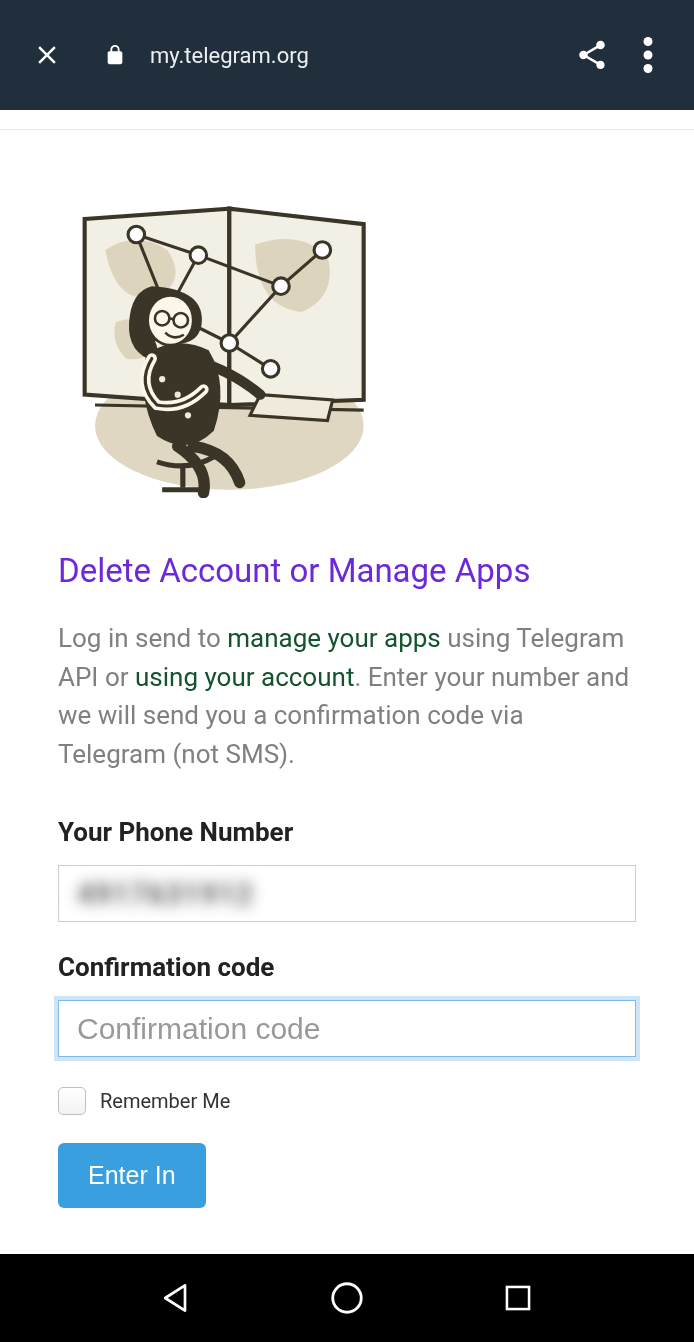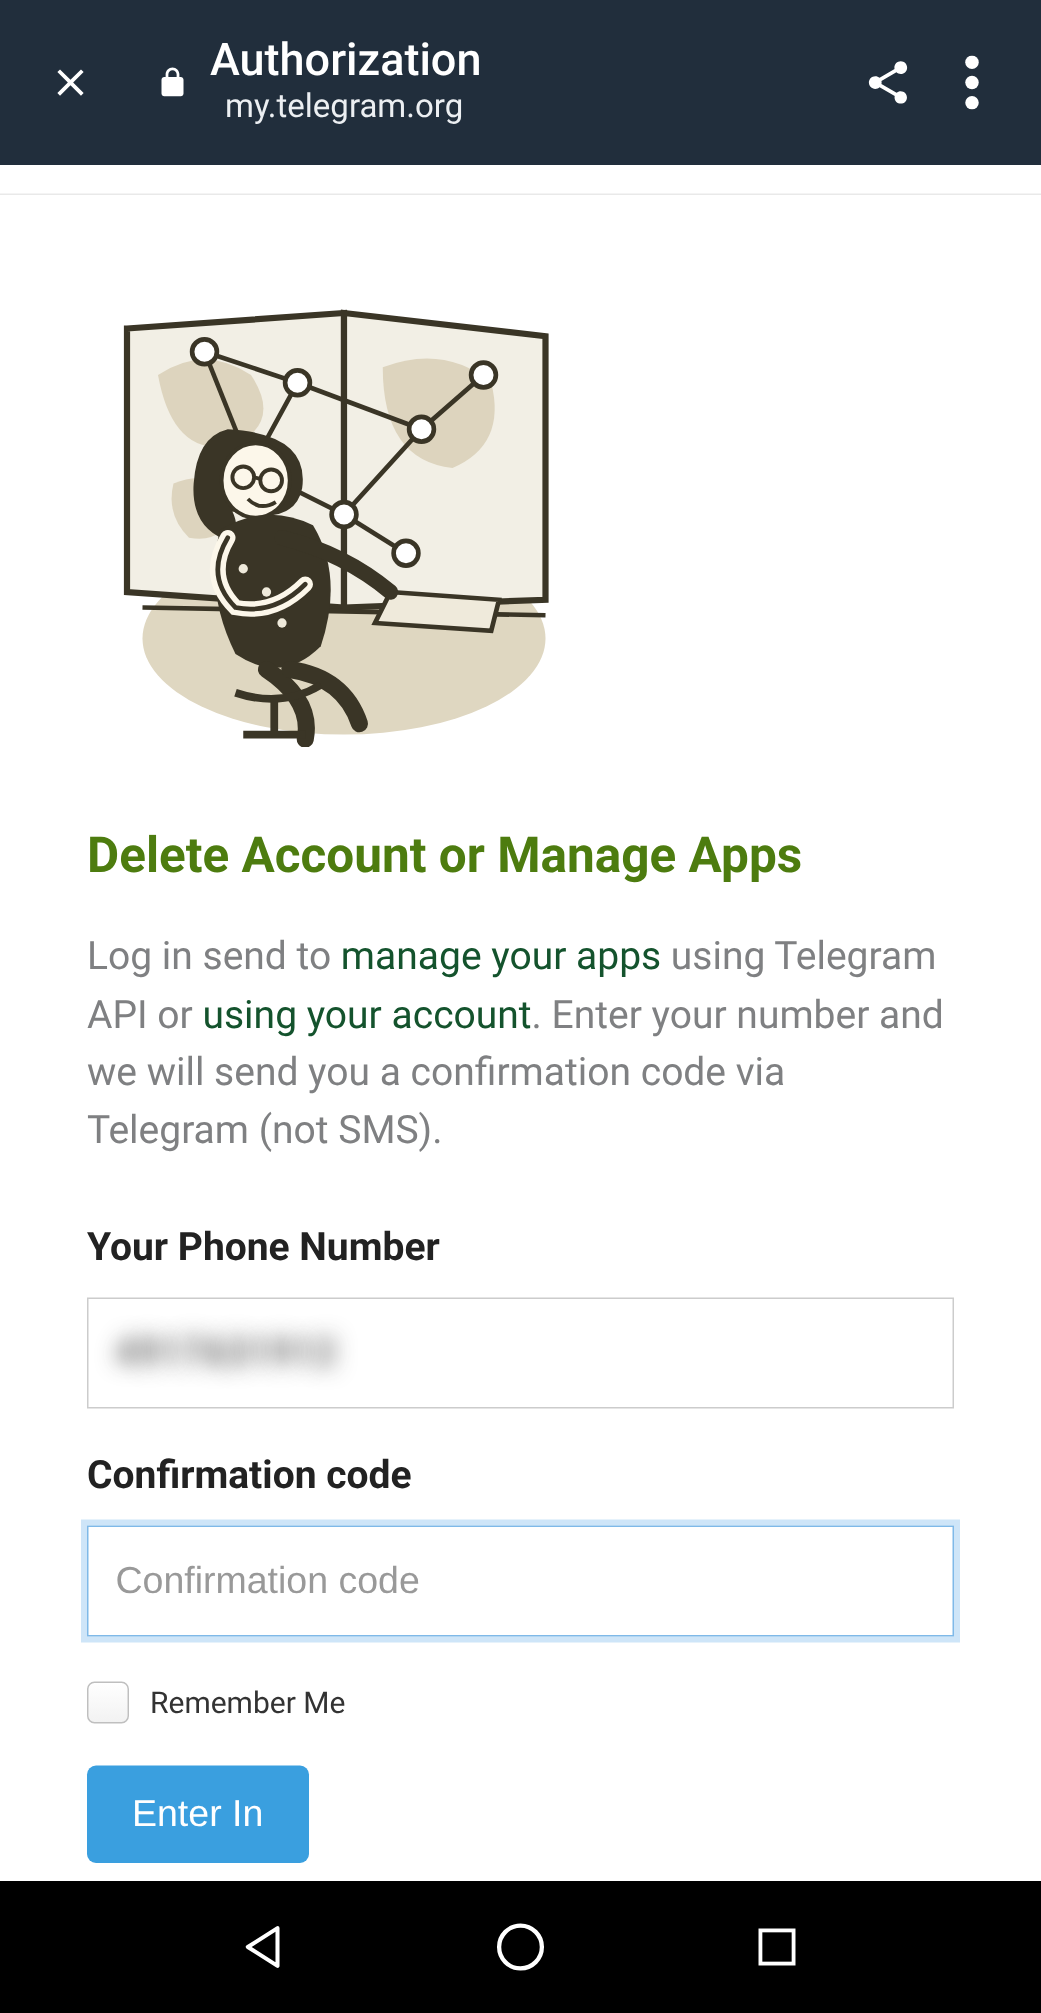--- a/index.html
+++ b/index.html
@@ -78,44 +78,44 @@
     .content {
       padding: 58px 58px 0 58px;
     }
     .illustration {
       width: 310px;
       height: 310px;
       margin: 0 0 48px 6px;
     }
     h1.page-title {
       font-size: 33px;
-      font-weight: 700;
-      color: #4d7c0f;
+      font-weight: 400;
+      color: #6d28d9;
       margin-bottom: 28px;
       line-height: 1.25;
     }
     .desc {
       font-size: 26px;
       color: #7f8082;
       line-height: 1.48;
       margin-bottom: 44px;
     }
     .desc b { color: #14532d; font-weight: 400; }
     .field-label {
       font-size: 26px;
       font-weight: 700;
       color: #222;
       margin-bottom: 18px;
     }
     .field-group { margin-bottom: 30px; }
     .text-input {
       width: 100%;
-      height: 74px;
+      height: 57px;
       border: 1px solid #ccc;
-      font-size: 25px;
+      font-size: 30px;
       padding: 0 18px;
       background: #fff;
       outline: none;
       color: #555;
     }
     .text-input.focused {
       border: 1px solid #7fb9e8;
       box-shadow: 0 0 0 4px rgba(102,175,233,0.32);
     }
     .text-input::placeholder { color: #999; }
@@ -182,21 +182,20 @@
     <svg viewBox="0 0 24 24">
       <path d="M19 6.41L17.59 5 12 10.59 6.41 5 5 6.41 10.59 12 5 17.59 6.41 19 12 13.41 17.59 19 19 17.59 13.41 12z" fill="#fff"></path>
     </svg>
   </div>
   <div class="lock-area">
     <svg viewBox="0 0 24 24">
       <path d="M18 8h-1V6c0-2.76-2.24-5-5-5S7 3.24 7 6v2H6c-1.1 0-2 .9-2 2v10c0 1.1.9 2 2 2h12c1.1 0 2-.9 2-2V10c0-1.1-.9-2-2-2zM9 6c0-1.66 1.34-3 3-3s3 1.34 3 3v2H9V6z" fill="#fff"></path>
     </svg>
   </div>
   <div class="title-block">
-    <div class="t1">Authorization</div>
     <div class="t2">my.telegram.org</div>
   </div>
   <div class="spacer"></div>
   <div class="share-btn">
     <svg viewBox="0 0 24 24">
       <path d="M18 16.08c-.76 0-1.44.3-1.96.77L8.91 12.7c.05-.23.09-.46.09-.7s-.04-.47-.09-.7l7.05-4.11c.54.5 1.25.81 2.04.81 1.66 0 3-1.34 3-3s-1.34-3-3-3-3 1.34-3 3c0 .24.04.47.09.7L8.04 9.81C7.5 9.31 6.79 9 6 9c-1.66 0-3 1.34-3 3s1.34 3 3 3c.79 0 1.5-.31 2.04-.81l7.12 4.16c-.05.21-.08.43-.08.65 0 1.61 1.31 2.92 2.92 2.92s2.92-1.31 2.92-2.92-1.31-2.92-2.92-2.92z" fill="#fff"></path>
     </svg>
   </div>
   <div class="menu-btn">
     <svg viewBox="0 0 6 24">

